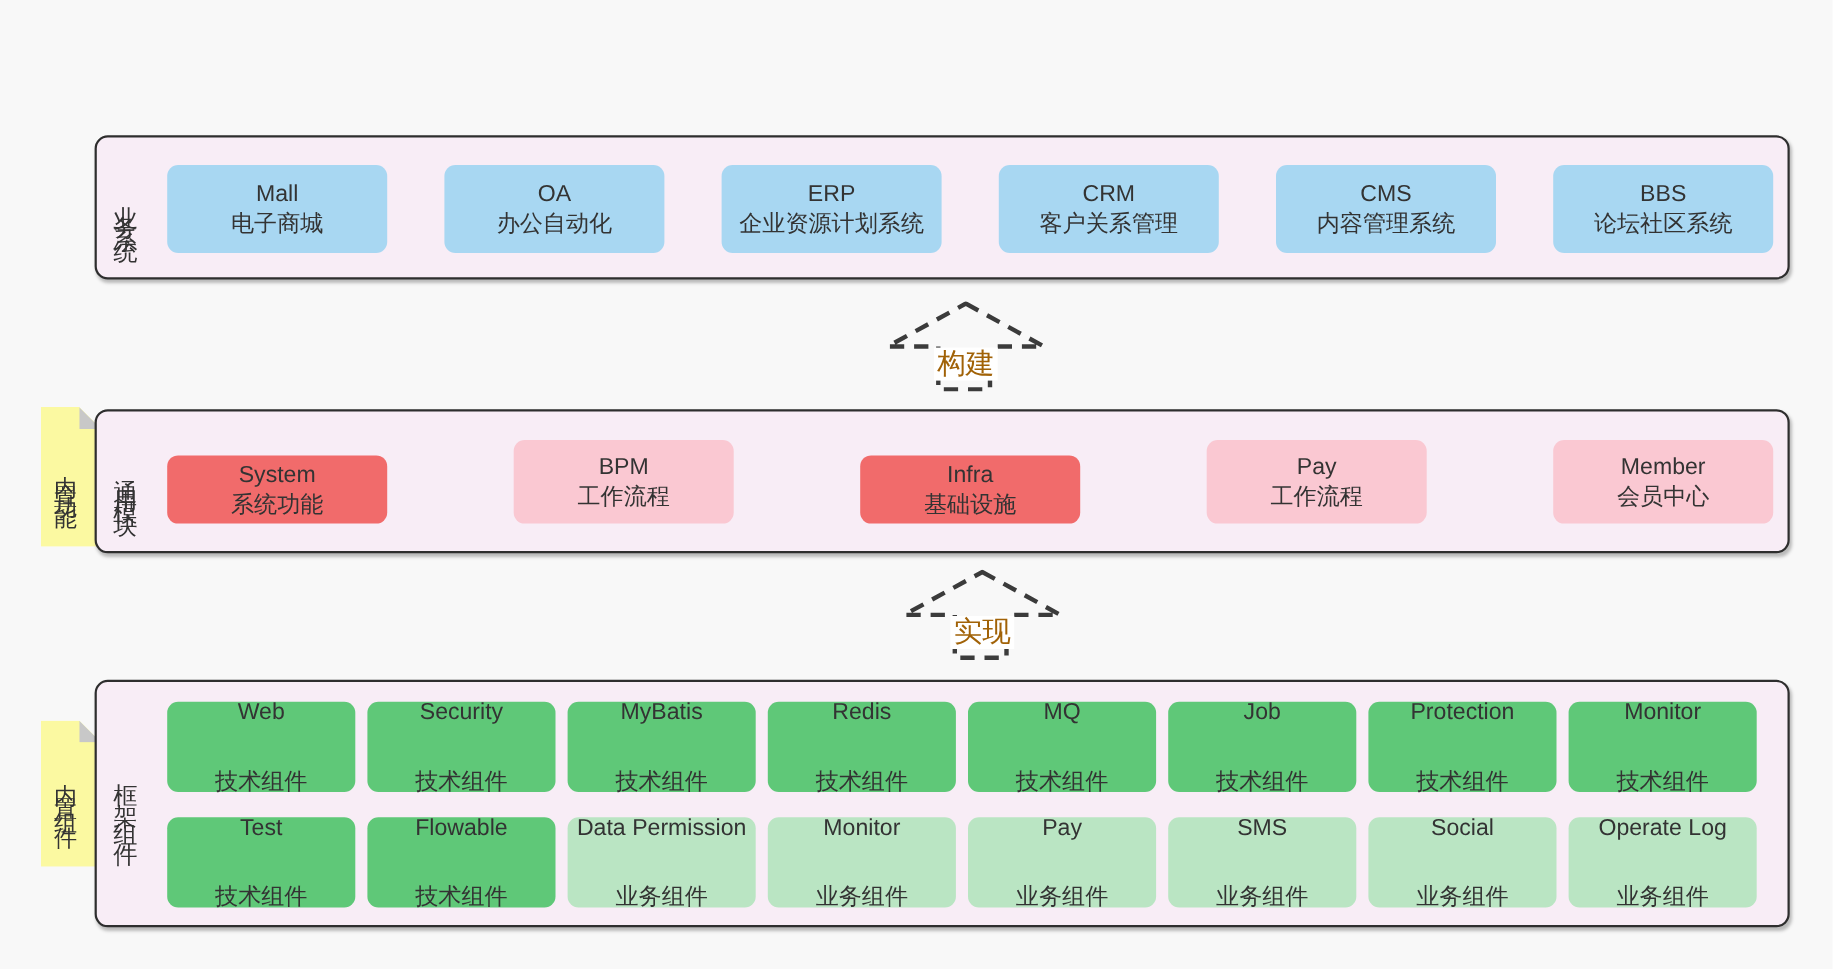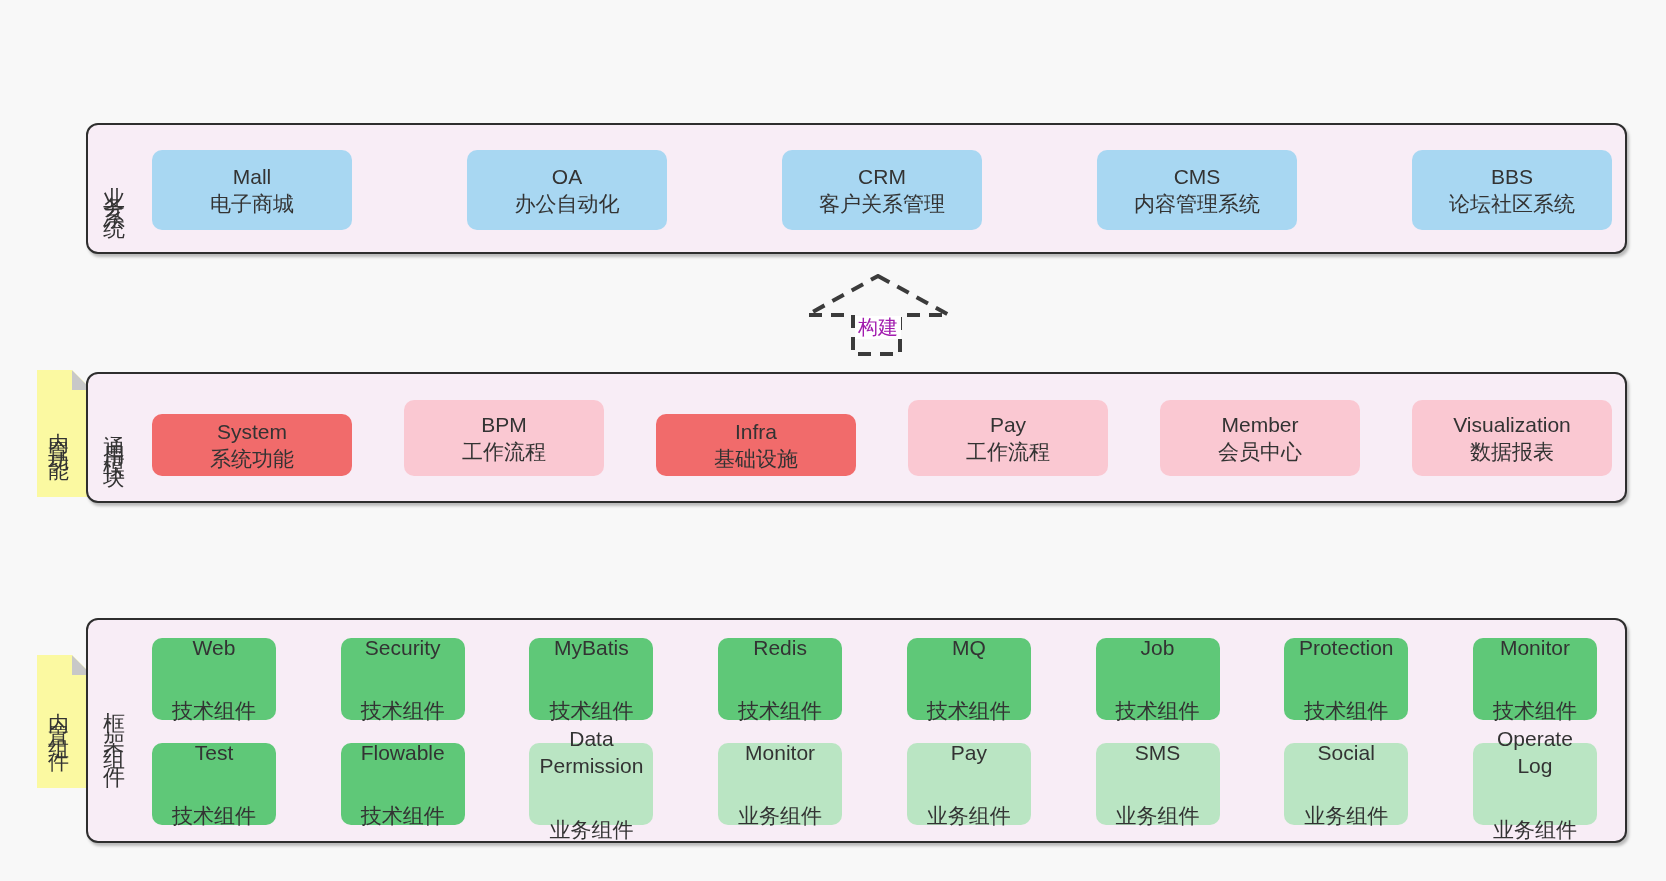--- a/index.html
+++ b/index.html
@@ -39,21 +39,21 @@
   #grid-row1     { top:18px;  width:1445px; height:82px; }
   #grid-row2     { top:123px; width:1445px; height:82px; }
 
   .box {
     box-sizing:border-box; border-radius:10px;
     display:flex; flex-direction:column; align-items:center; justify-content:center;
     text-align:center; font-size:21px; line-height:1.3; padding:2px 4px;
     color:var(--text,#333);
   }
   .grid6 .box { width:200px; }
-  .grid8 .box { width:124px;gap:36px; }
+  .grid8 .box { width:171px;gap:36px; }
   .type-blue        { background:var(--blue,#a8d7f2); }
   .type-red         { background:var(--red,#f16b6b);margin-top:14px; }
   .type-pink        { background:var(--pink,#fac8d2); }
   .type-green       { background:var(--green,#5fc878); }
   .type-green_light { background:var(--green-light,#bae5c3); }
 
   
   .note {
     position:absolute; left:37px; width:55px; z-index:1;
     background:var(--note-yellow,#fbf9a1);
@@ -78,22 +78,22 @@
   .block-arrow { position:absolute; width:146px; height:82px; z-index:0; }
   #arrow-build     { left:805px; top:274px; }
   #arrow-implement { left:820px; top:518px; }
   .block-arrow svg { position:absolute; left:0; top:0; }
   .block-arrow path {
     fill:none; stroke:var(--arrow-stroke,#3b3b3b);
     stroke-width:4; stroke-dasharray:13 9;
   }
   .arrow-label {
     position:absolute; left:50%; top:42px; transform:translateX(-50%);
-    background:#ffffff; padding:0 3px; font-size:20px; line-height:1.15;
-    color:#a21caf; white-space:nowrap;text-align:center;
+    background:#ffffff; padding:0 3px; font-size:26px; line-height:1.15;
+    color:#a16207; white-space:nowrap;text-align:center;
   }
 </style>
 </head>
 <body>
 
 <div class="canvas" id="canvas" style="--page-bg: #f8f8f8; --panel-bg: #f8edf6; --panel-border: #2e2e2e; --text: #333333; --blue: #a8d7f2; --red: #f16b6b; --pink: #fac8d2; --green: #5fc878; --green-light: #bae5c3; --note-yellow: #fbf9a1; --note-fold: #c8c8c8; --arrow-stroke: #3b3b3b;">
 
   <div class="note" id="note-modules">
     <span class="note-fold"></span>
     <span class="note-text">内置功能</span>
@@ -106,20 +106,24 @@
   <section class="panel" id="panel-business">
     <div class="side-label">业务系统</div>
     <div class="hgrid grid6" id="grid-business">
         <div class="box type-blue">
           <span>Mall</span>
           <span>电子商城</span>
         </div>
         <div class="box type-blue">
           <span>OA</span>
           <span>办公自动化</span>
+        </div>
+        <div class="box type-blue">
+          <span>ERP</span>
+          <span>企业资源计划系统</span>
         </div>
         <div class="box type-blue">
           <span>CRM</span>
           <span>客户关系管理</span>
         </div>
         <div class="box type-blue">
           <span>CMS</span>
           <span>内容管理系统</span>
         </div>
         <div class="box type-blue">
@@ -152,27 +156,29 @@
           <span>基础设施</span>
         </div>
         <div class="box type-pink">
           <span>Pay</span>
           <span>工作流程</span>
         </div>
         <div class="box type-pink">
           <span>Member</span>
           <span>会员中心</span>
         </div>
-        <div class="box type-pink">
-          <span>Visualization</span>
-          <span>数据报表</span>
-        </div>
       </div>
   </section>
 
+  <div class="block-arrow" id="arrow-implement">
+    <svg width="146" height="82" viewBox="0 0 146 82">
+      <path d="M73 2 L144 41 L95 41 L95 80 L48 80 L48 41 L2 41 Z"></path>
+    </svg>
+    <span class="arrow-label">实现</span>
+  </div>
 
   <section class="panel" id="panel-components">
     <div class="side-label">框架组件</div>
     <div class="hgrid grid8" id="grid-row1">
         <div class="box type-green">
           <span>Web</span>
           <span>技术组件</span>
         </div>
         <div class="box type-green">
           <span>Security</span>

